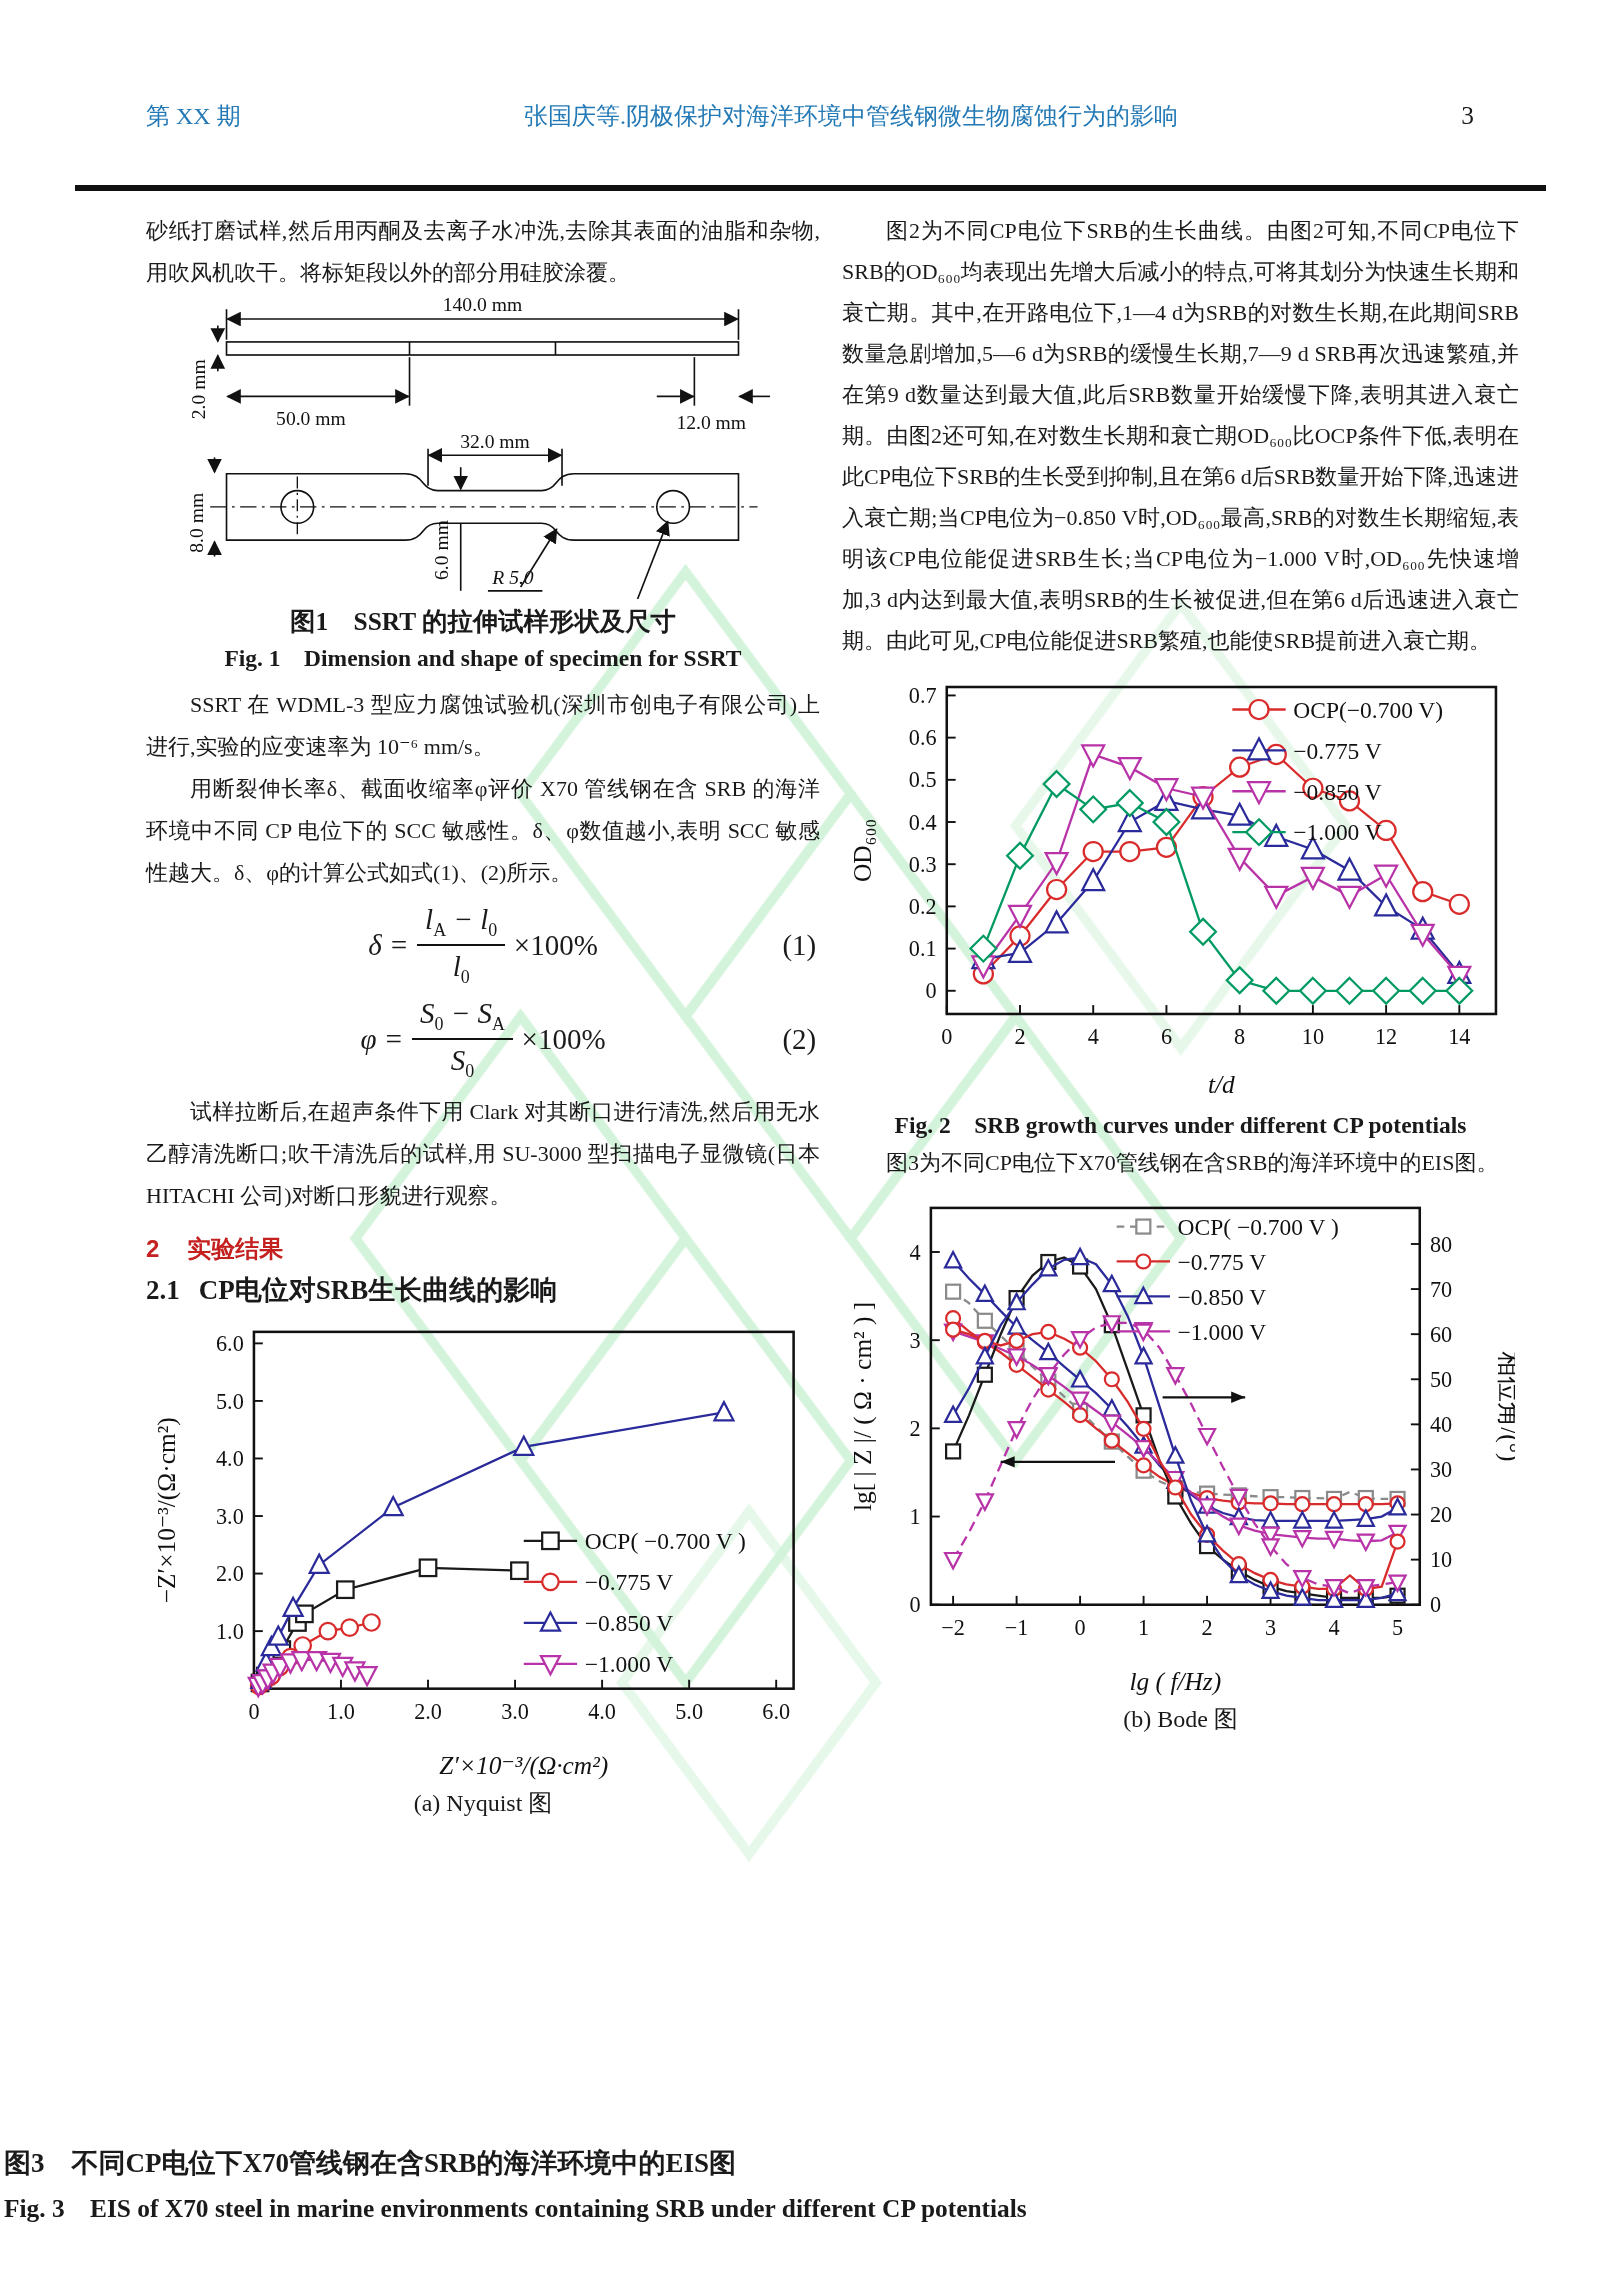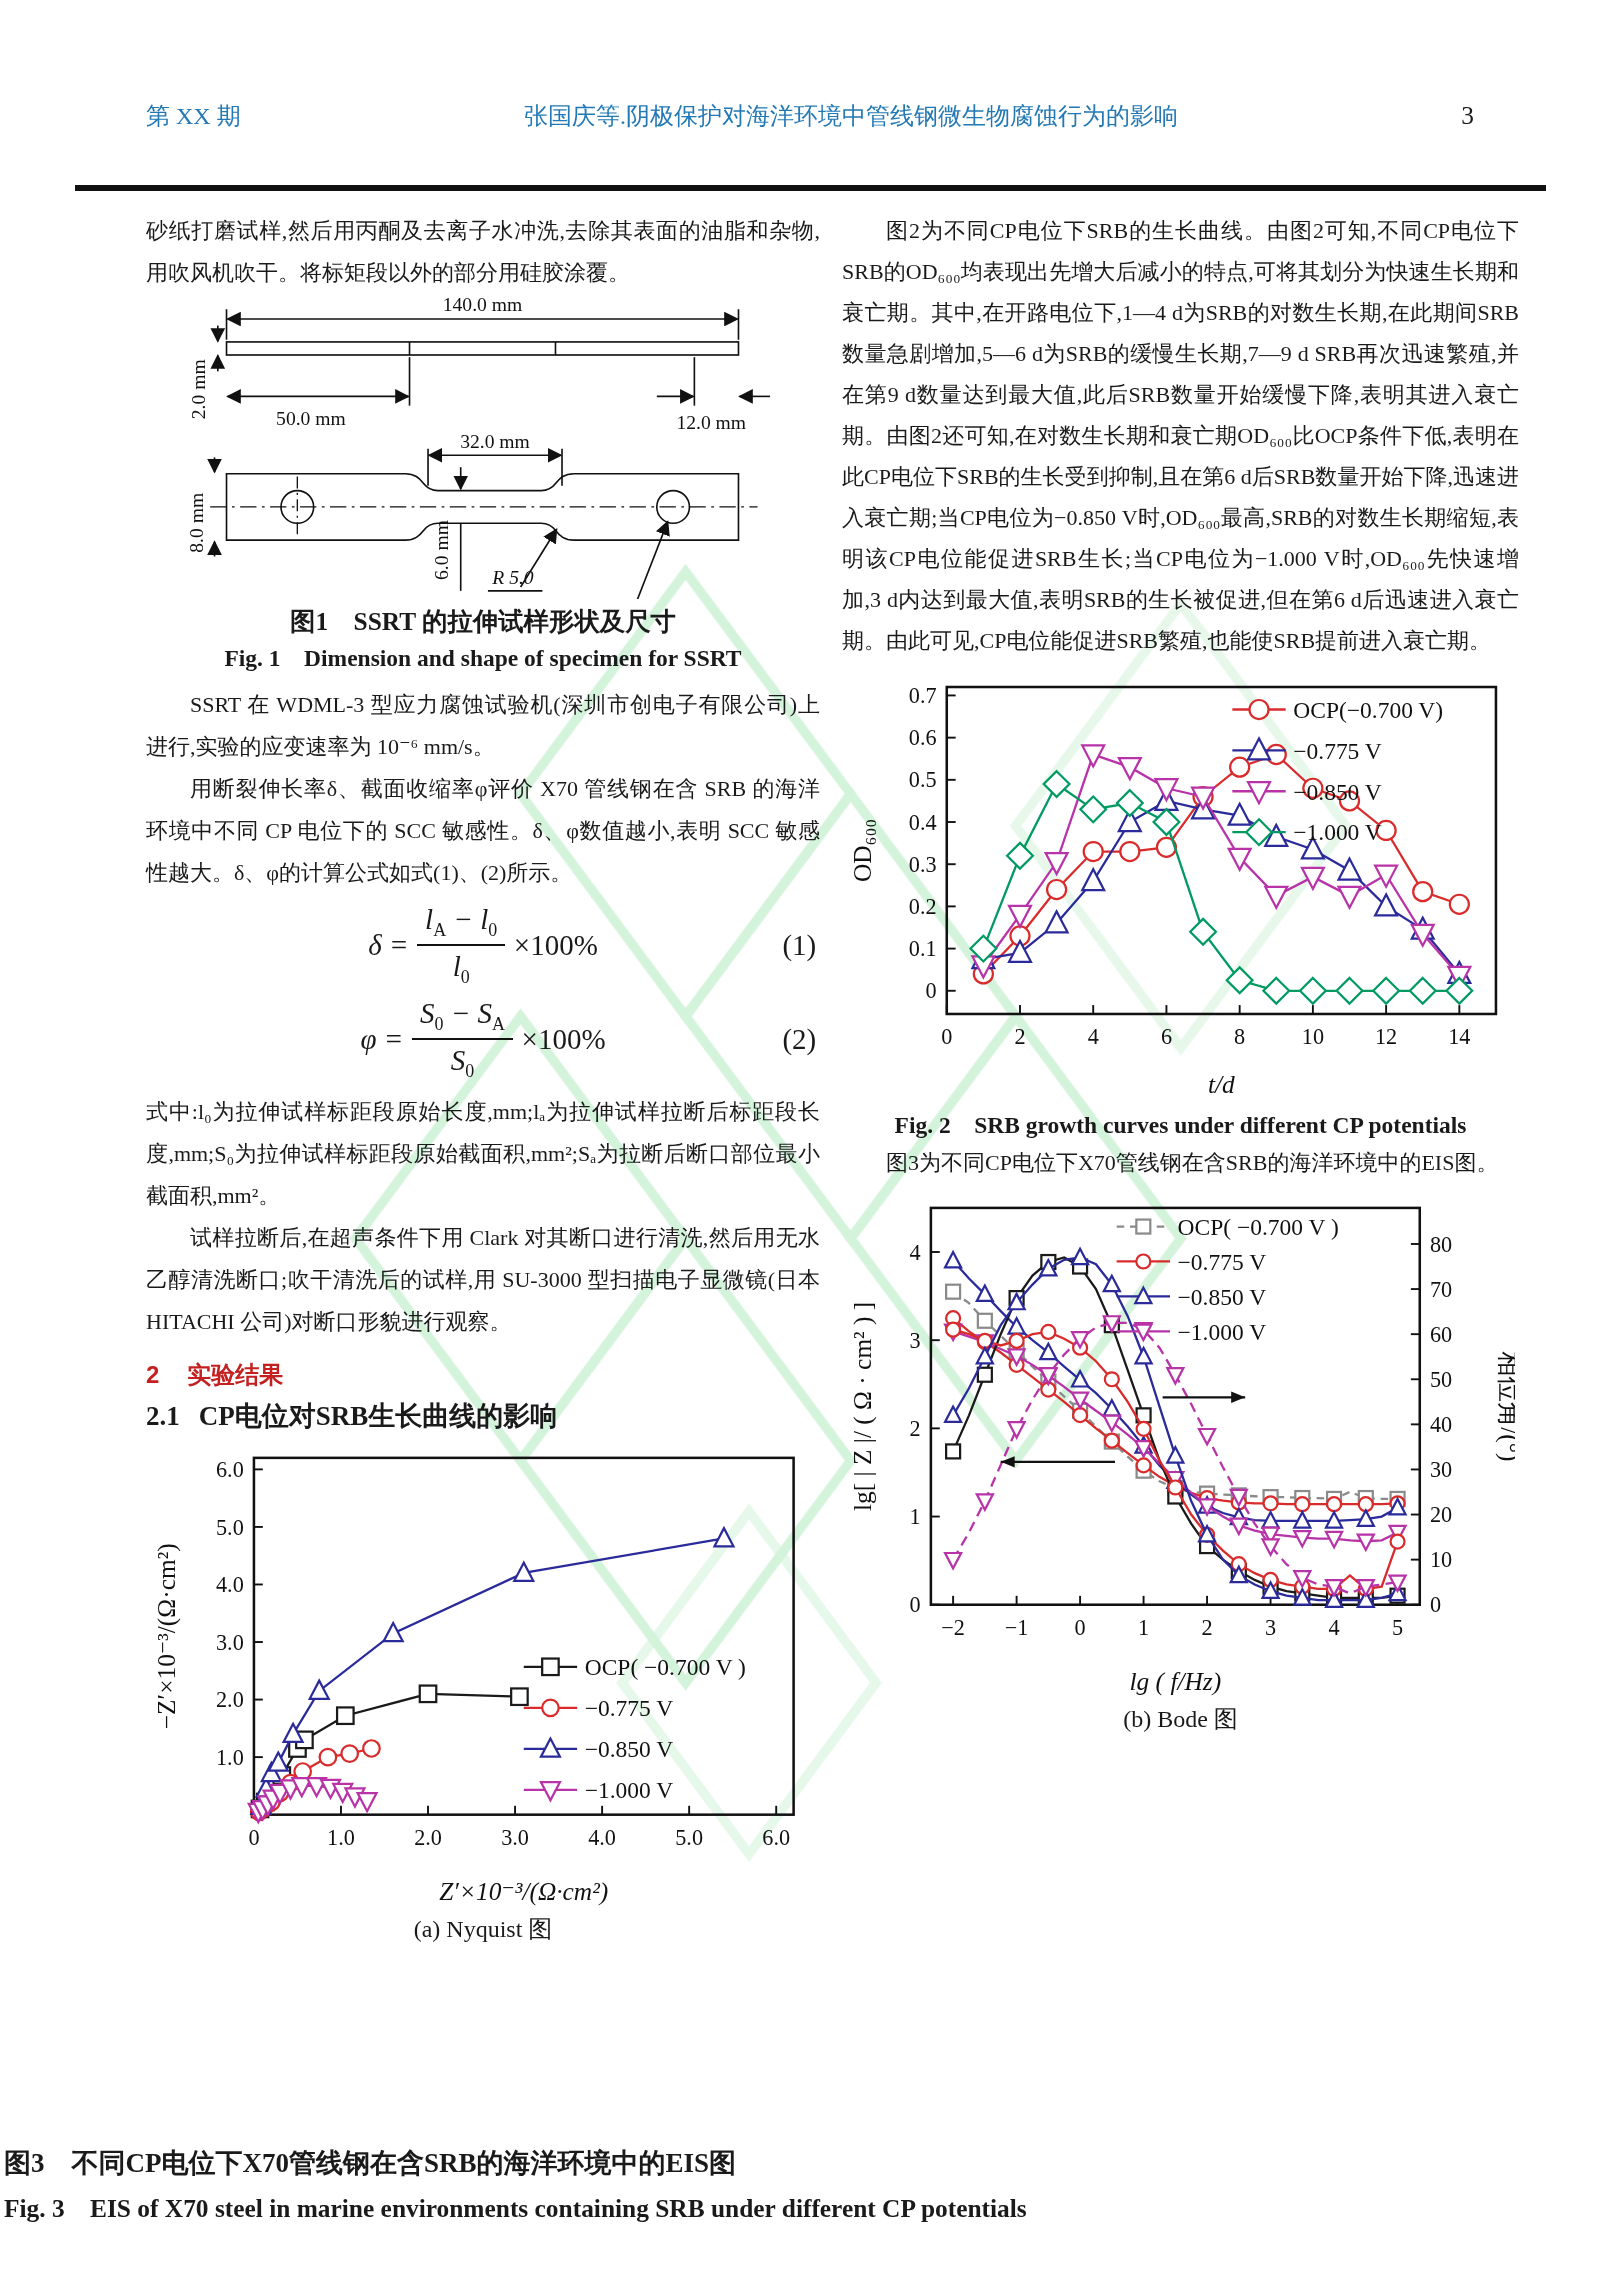--- a/index.html
+++ b/index.html
@@ -147,21 +147,20 @@
       <div class="equation">
         <span><span>φ</span> <span>=</span></span>
         <span class="frac">
           <span class="num"><span>S</span><sub>0</sub><span> − </span><span>S</span><sub>A</sub></span>
           <span class="den"><span>S</span><sub>0</sub></span>
         </span>
         <span style="font-style:normal">×100%</span>
         <span class="eqno">(2)</span>
       </div>
 
-      <p class="body">式中:l₀为拉伸试样标距段原始长度,mm;lₐ为拉伸试样拉断后标距段长度,mm;S₀为拉伸试样标距段原始截面积,mm²;Sₐ为拉断后断口部位最小截面积,mm²。</p>
       <p class="body ind">试样拉断后,在超声条件下用 Clark 对其断口进行清洗,然后用无水乙醇清洗断口;吹干清洗后的试样,用 SU-3000 型扫描电子显微镜(日本 HITACHI 公司)对断口形貌进行观察。</p>
 
       <h2 class="h2red"><span class="no">2</span><span>实验结果</span></h2>
       <h3 class="h3"><span class="no">2.1</span><span>CP电位对SRB生长曲线的影响</span></h3>
 
       <div class="chartwrap">
         <svg id="chart-nyquist" width="673" height="470" viewBox="0 0 1060 740">
             <g>
               <rect x="170" y="28" width="850" height="562" fill="none" stroke="#111" stroke-width="4"></rect>
               <line x1="170" y1="590" x2="170" y2="576" stroke="#111" stroke-width="3"></line>

